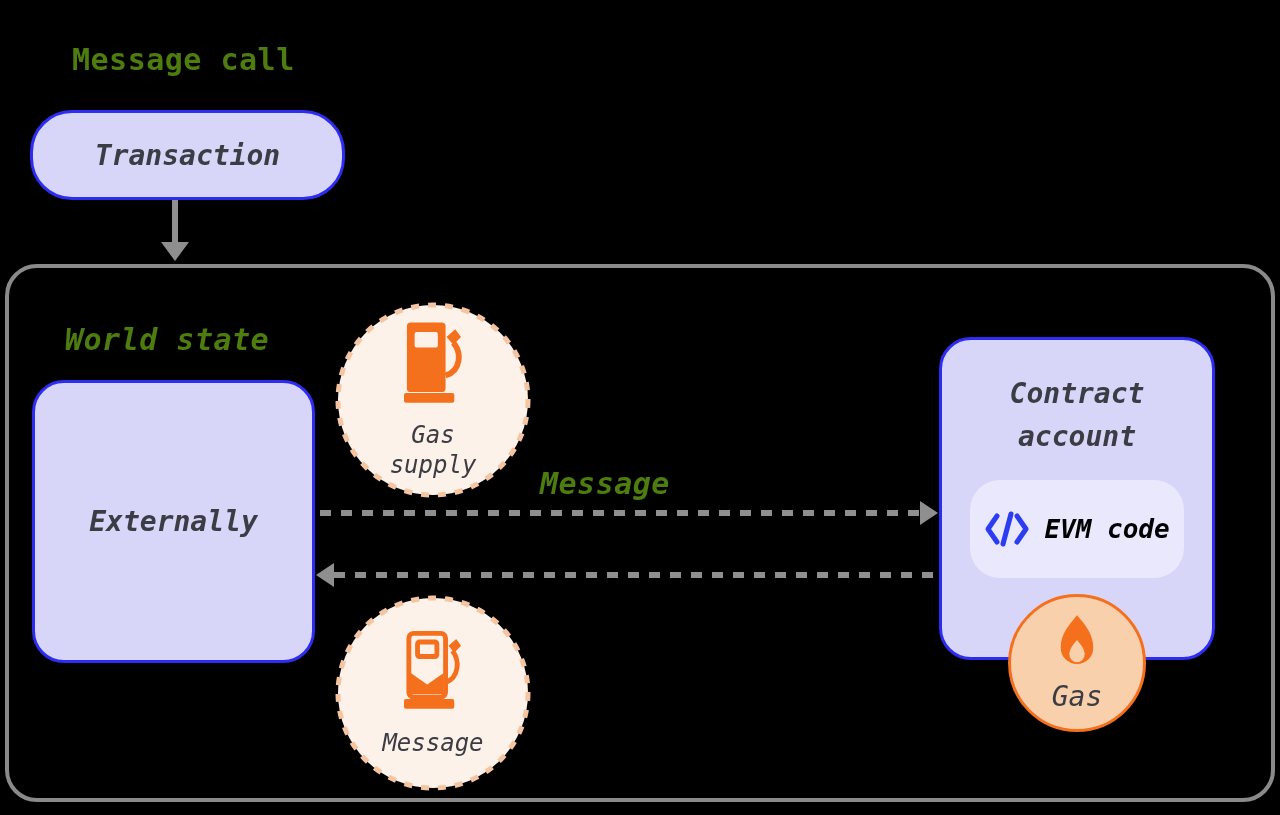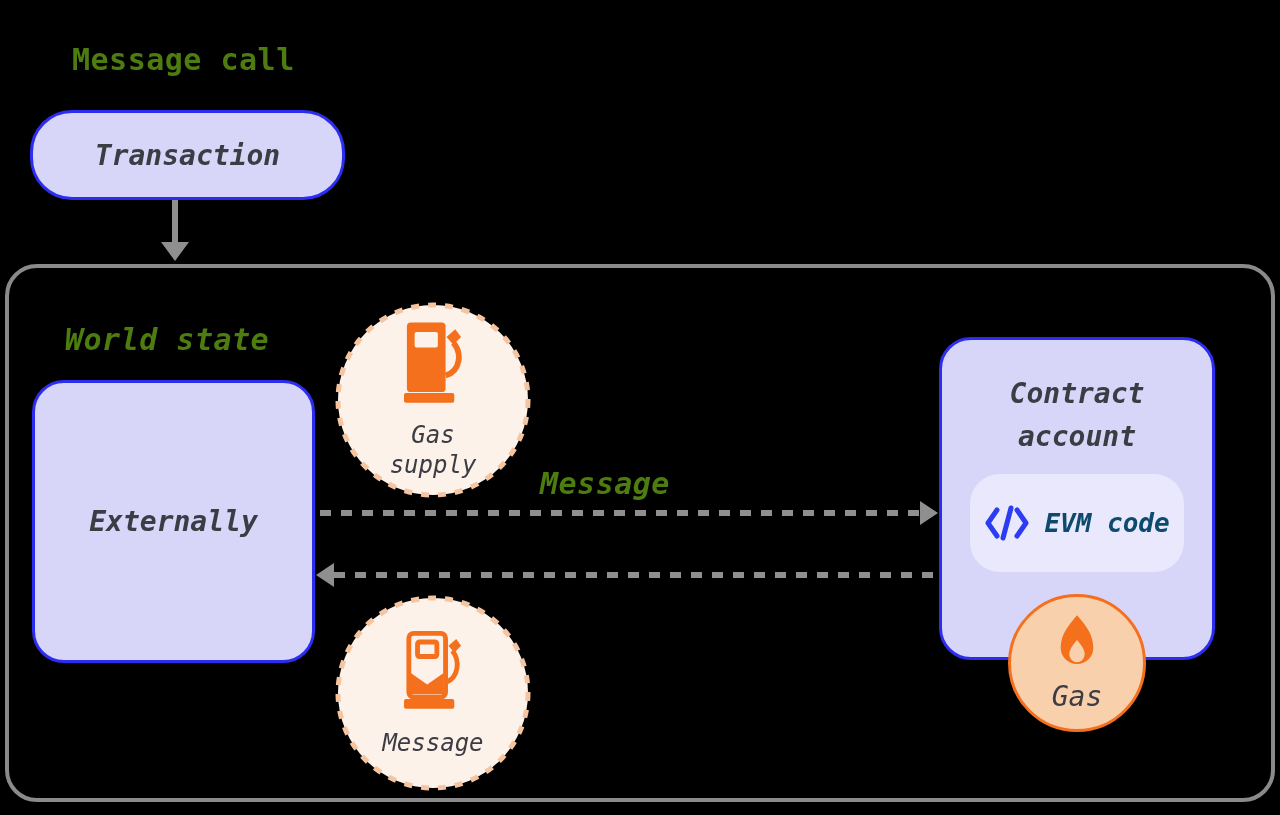--- a/index.html
+++ b/index.html
@@ -43,22 +43,22 @@
   .dashed-circle svg.ring{position:absolute;left:0;top:0;}
   .circle-content{position:absolute;left:0;top:0;width:198px;height:198px;
                   display:flex;flex-direction:column;align-items:center;justify-content:center;
                   color:#3c3c44;font-style:italic;font-size:24px;line-height:30px;text-align:center;}
   #gas-supply-circle{left:334px;top:301px;}
   #refund-circle{left:334px;top:594px;}
   .circle-content .icon-wrap{margin-bottom:8px;}
 
   
   #contract-box{left:939px;top:337px;width:276px;height:323px;border-radius:32px;justify-content:flex-start;padding-top:32px;}
-  #evm-pill{position:absolute;left:28px;top:134px;width:214px;height:98px;border-radius:30px;background:#e9e8fc;
-            display:flex;align-items:center;justify-content:center;gap:14px;font-style:italic;font-size:26px;color:#0c4a6e;}
+  #evm-pill{position:absolute;left:28px;top:140px;width:214px;height:98px;border-radius:30px;background:#e9e8fc;
+            display:flex;align-items:center;justify-content:center;gap:14px;font-style:italic;font-size:26px;color:#000000;}
 
   
   #gas-badge{position:absolute;left:1008px;top:594px;width:138px;height:138px;border-radius:50%;
              background:#f9d0ac;border:3px solid #f4701f;box-sizing:border-box;z-index:5;
              display:flex;flex-direction:column;align-items:center;justify-content:center;
              color:#3c3c44;font-style:italic;font-size:28px;}
   #gas-badge .icon-wrap{margin-bottom:2px;}
 </style>
 </head>
 <body>

